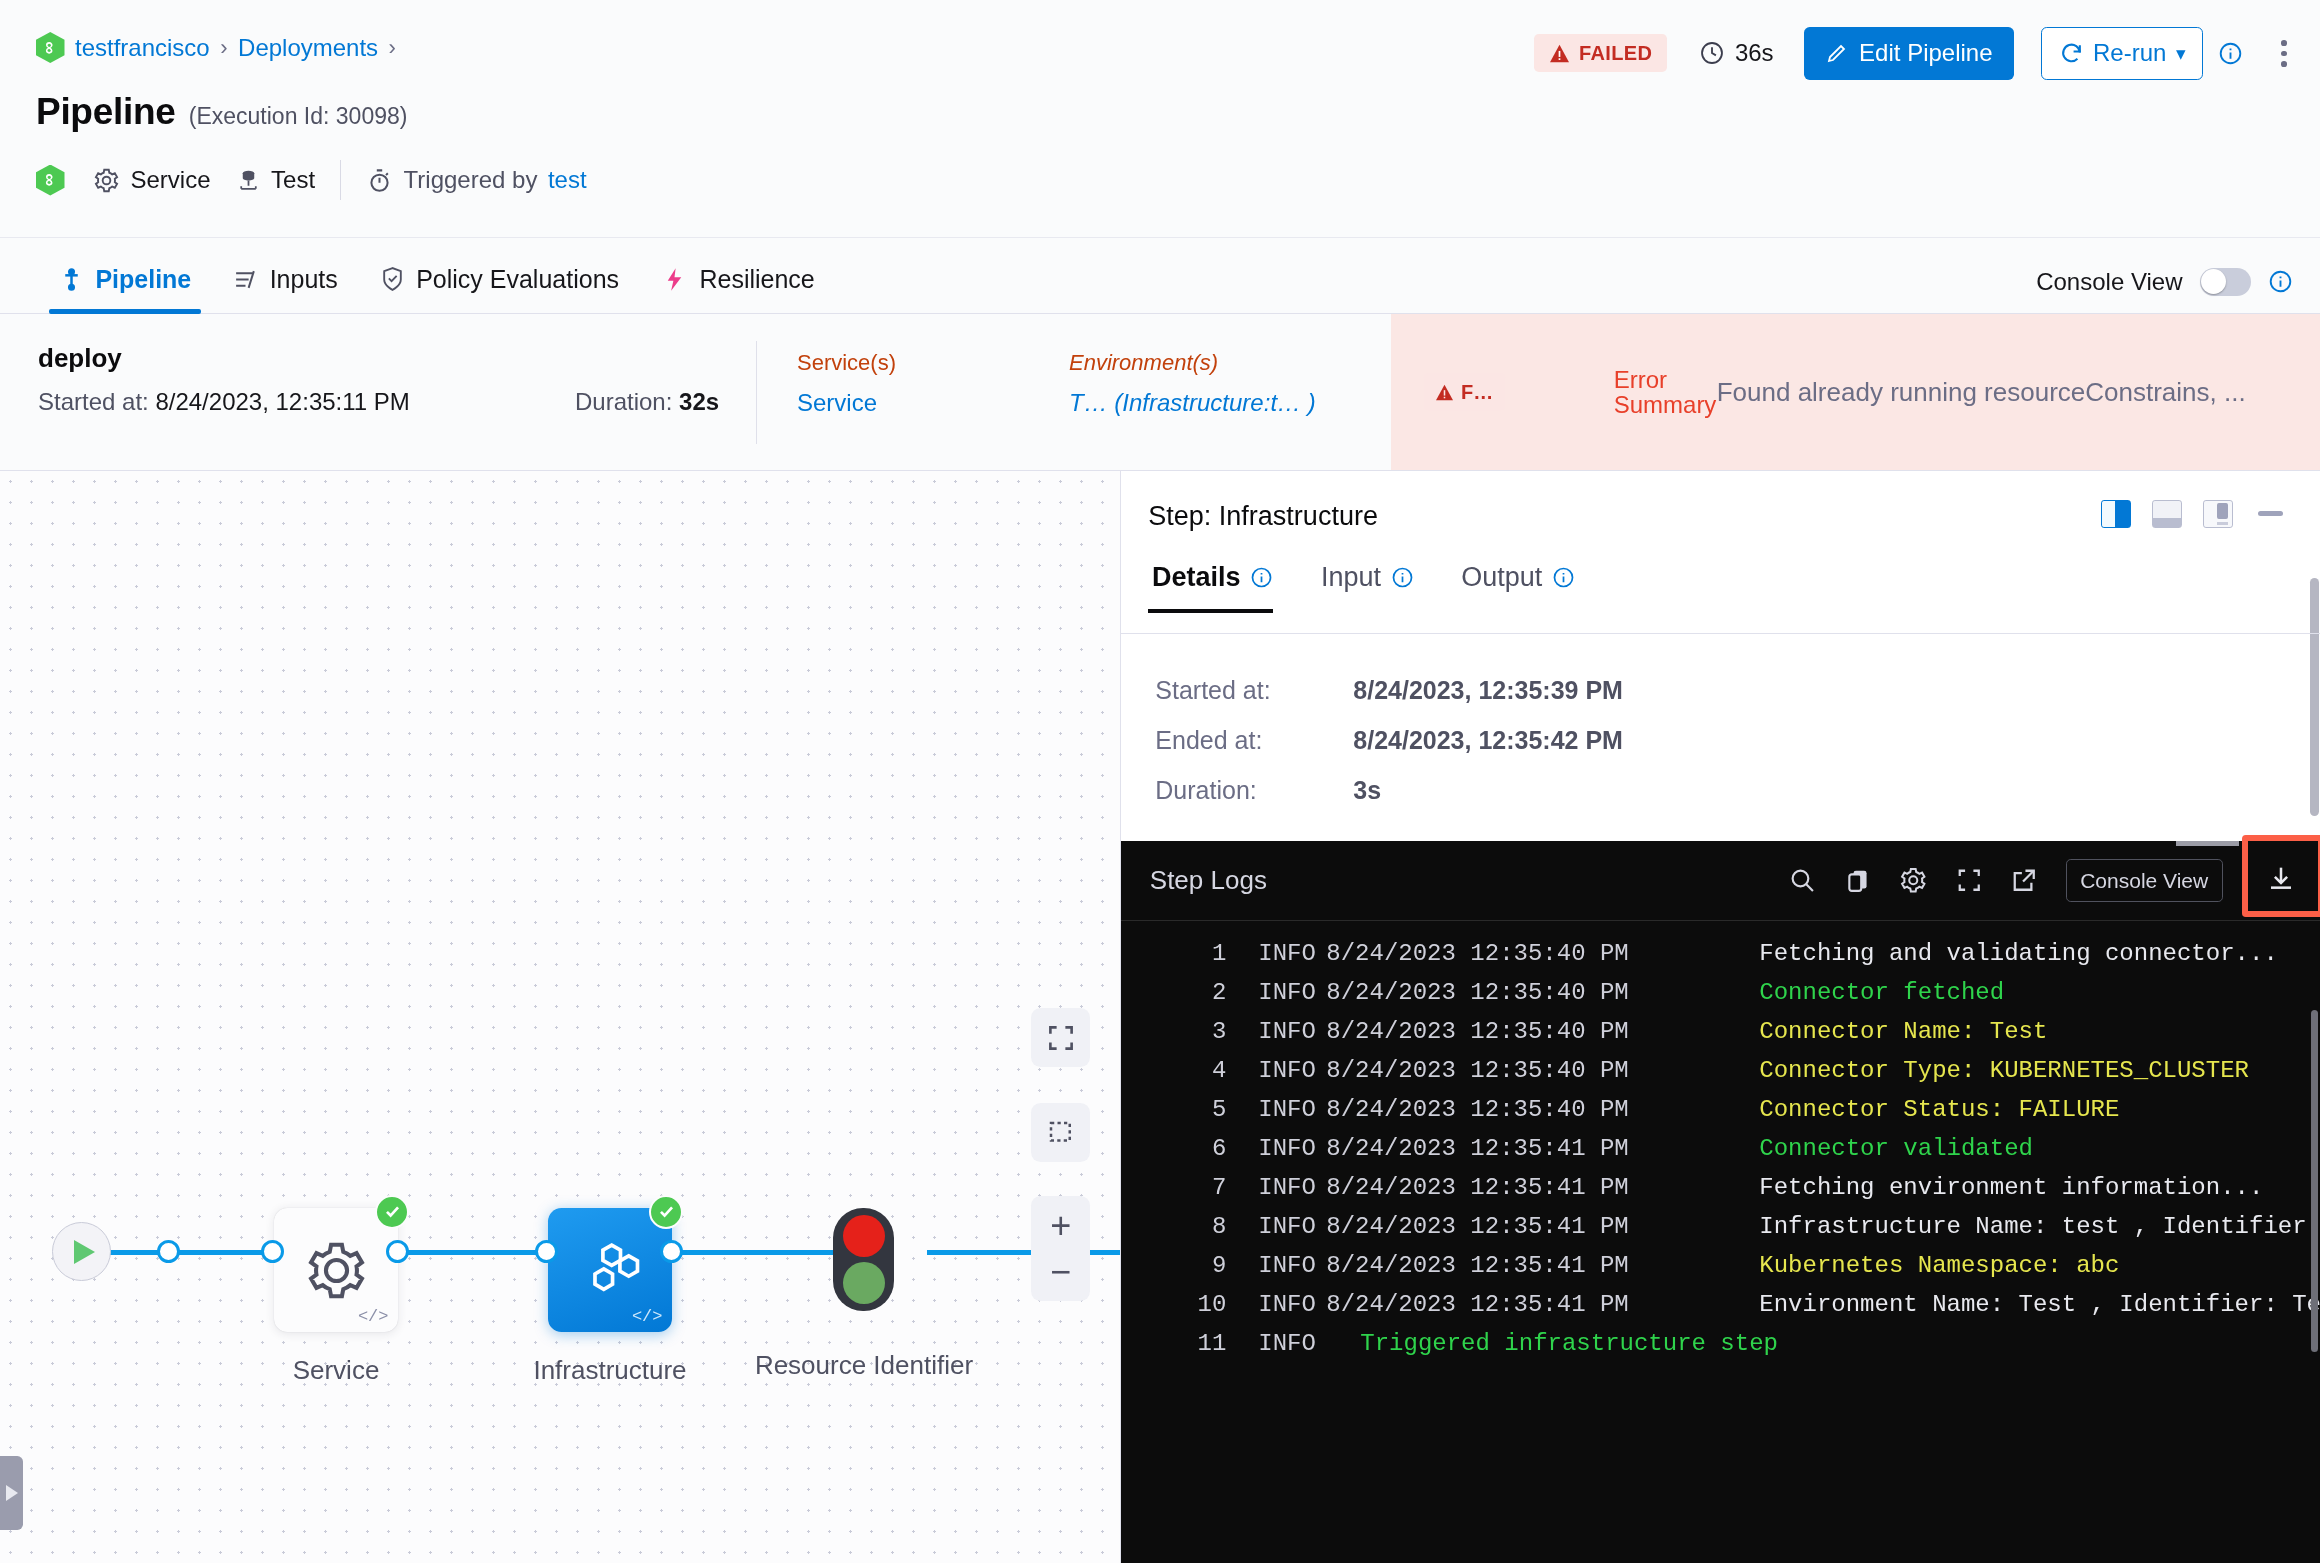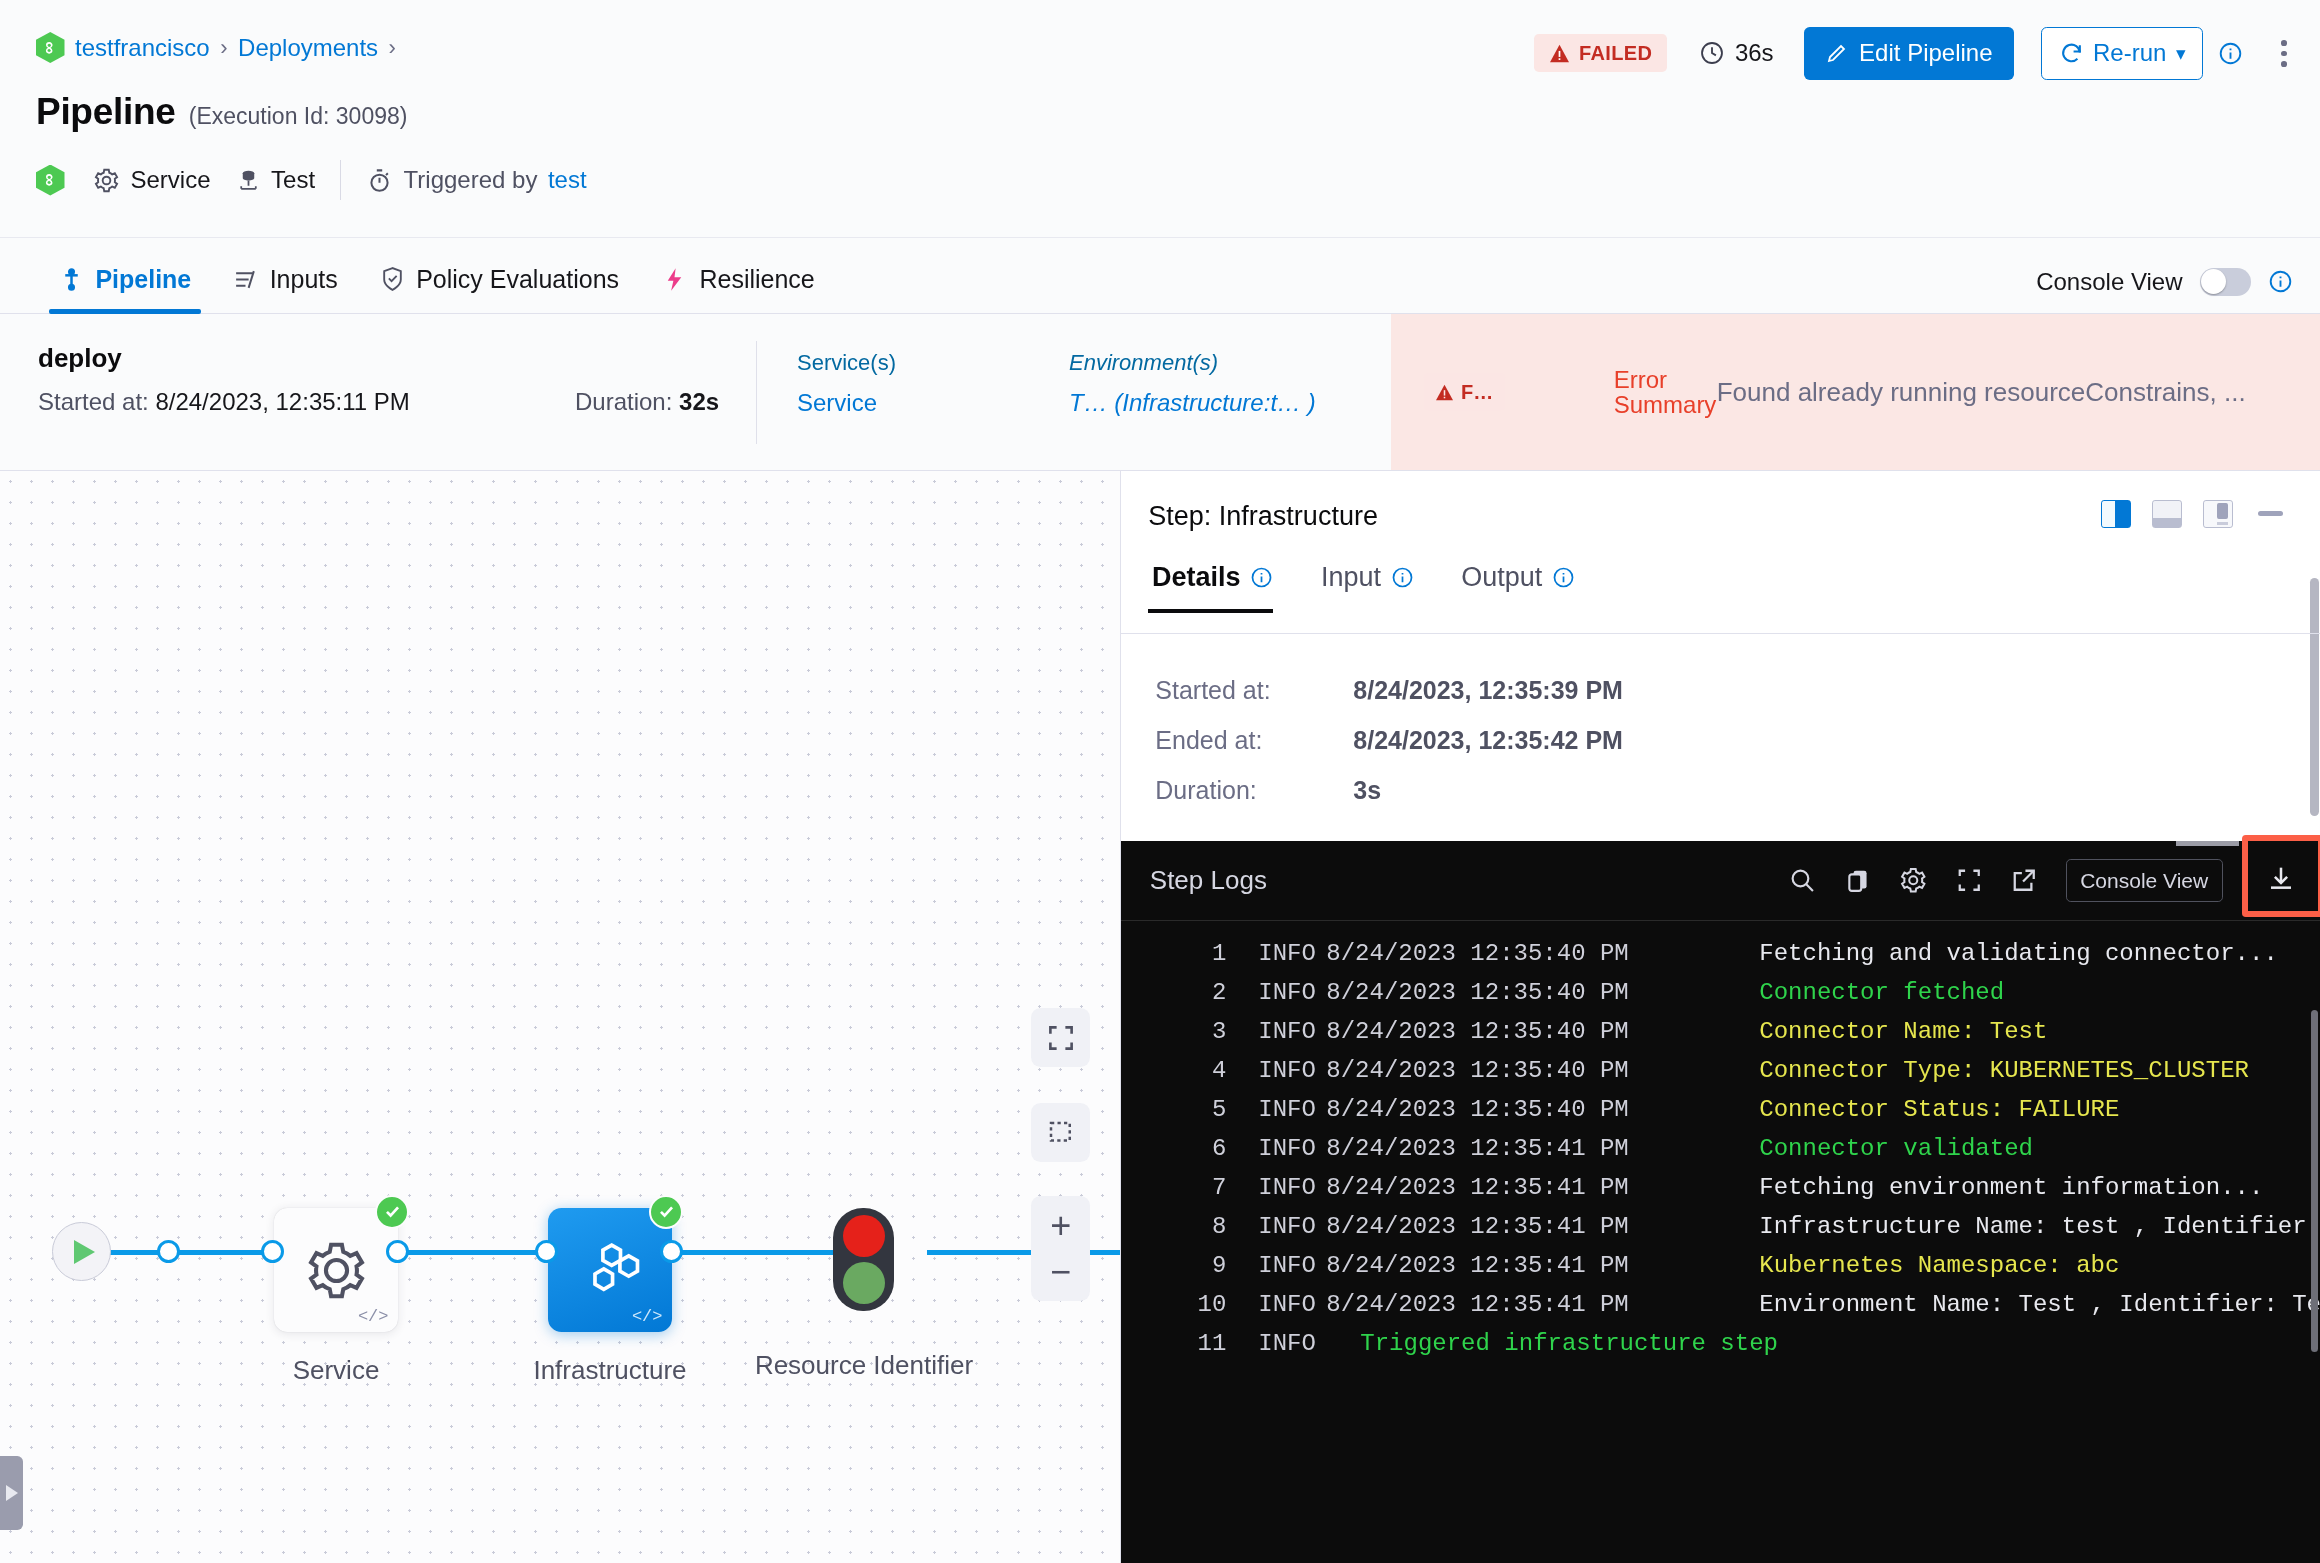--- a/index.html
+++ b/index.html
@@ -74,21 +74,21 @@
   
   .stagebar { position: relative; height: 157px; display: flex; background: #fafbfc; border-bottom: 1px solid #e0e1ec; }
   .stage-left { flex: 0 0 1391px; position: relative; padding: 28.5px 0 0 38px; }
   .stage-name { font-size: 26px; font-weight: bold; color: #0b0b0d; }
   .stage-sub { position: absolute; left: 38px; top: 74px; font-size: 24px; color: #4f5162; }
   .stage-sub b { color: #16161a; font-weight: normal; }
   .stage-dur { position: absolute; left: 575px; top: 74px; font-size: 24px; color: #4f5162; }
   .stage-dur b { color: #16161a; font-weight: bold; }
   .stage-vline { position: absolute; left: 756px; top: 27px; width: 1px; height: 103px; background: #dfe0ea; }
   .stage-col { position: absolute; top: 36px; }
-  .stage-col .hdr { font-size: 22px; color: #0369a1; margin-bottom: 13.3px; }
+  .stage-col .hdr { font-size: 22px; color: #c2410c; margin-bottom: 13.3px; }
   .stage-col .val { font-size: 24px; color: #0278d5; cursor: pointer; }
   .col-service { left: 797px; }
   .col-env { left: 1069px; font-style: italic; }
 
   .stage-right { flex: 1; background: #fbe7e4; position: relative; display: flex; align-items: center; }
   .fail-mini { margin-left: 33px; background: #fbe6e4; color: #c32c22; font-weight: bold; font-size: 20px; padding: 7.6px 11.4px; border-radius: 4.8px; display: flex; align-items: center; gap: 6.7px; }
   .err-label { margin-left: 109px; color: #e8402a; font-size: 24px; line-height: 1.05; width: 103px; }
   .err-text { color: #6b6d85; font-size: 26px; white-space: nowrap; overflow: hidden; }
 
   

